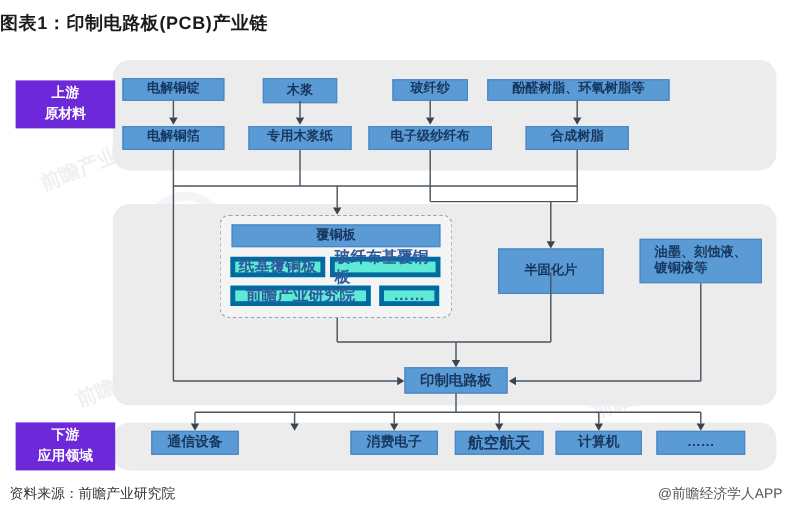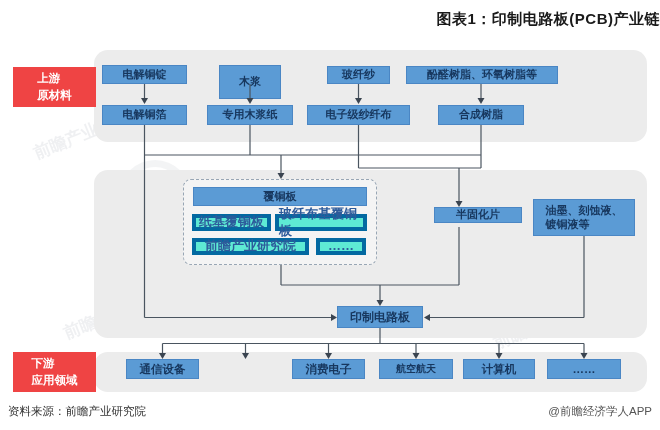--- a/index.html
+++ b/index.html
@@ -2,29 +2,29 @@
 <html><head>
 <meta charset="utf-8">
 <style>
   html,body{margin:0;padding:0;background:#fff;}
   #canvas{
     position:relative;width:660px;height:430px;overflow:hidden;
     font-family:"Liberation Sans","DejaVu Sans",sans-serif;
     background:#fff;
   }
   .title{
-    position:absolute;left:0;top:10px;width:660px;text-align:right;
+    position:absolute;left:0;top:10px;width:660px;text-align:left;
     font-size:15px;font-weight:bold;color:#1a1a1a;letter-spacing:.5px;
   }
   .panel{
     position:absolute;background:#ececec;border-radius:14px;
   }
   .side-label{
-    position:absolute;background:#ef4444;color:#fff;
-    display:flex;align-items:center;justify-content:center;text-align:left;
+    position:absolute;background:#6d28d9;color:#fff;
+    display:flex;align-items:center;justify-content:center;text-align:center;
     font-size:11.5px;font-weight:bold;line-height:1.45;white-space:pre-line;
   }
   .box{
     position:absolute;background:#5b9bd5;border:1px solid #4a86c4;
     color:#17375e;display:flex;align-items:center;justify-content:center;
     text-align:left;font-size:11px;font-weight:bold;box-sizing:border-box;
     line-height:1.25;white-space:pre-line;
   }
   .box.light{
     background:#5eead4;border:4px solid #0369a1;color:#2d5b9b;font-size:13px;
@@ -68,44 +68,44 @@
   <div class="panel" style="left:94px;top:50px;width:553px;height:92px"></div>
   <div class="panel" style="left:94px;top:170px;width:553px;height:168px"></div>
   <div class="panel" style="left:94px;top:352px;width:553px;height:40px"></div>
 
   <div class="side-label" style="left:13px;top:67px;width:83px;height:40px">上游
 原材料</div>
   <div class="side-label" style="left:13px;top:352px;width:83px;height:40px">下游
 应用领域</div>
 
   <div class="box" style="left:102px;top:65px;width:85px;height:19px">电解铜锭</div>
-  <div class="box" style="left:219px;top:65px;width:62px;height:34px">木浆</div>
+  <div class="box" style="left:219px;top:65px;width:62px;height:21px">木浆</div>
   <div class="box" style="left:327px;top:66px;width:63px;height:18px">玻纤纱</div>
   <div class="box" style="left:406px;top:66px;width:152px;height:18px">酚醛树脂、环氧树脂等</div>
 
   <div class="box" style="left:102px;top:105px;width:85px;height:20px">电解铜箔</div>
   <div class="box" style="left:207px;top:105px;width:86px;height:20px">专用木浆纸</div>
   <div class="box" style="left:307px;top:105px;width:103px;height:20px">电子级纱纤布</div>
   <div class="box" style="left:438px;top:105px;width:86px;height:20px">合成树脂</div>
 
   <div class="dashed-group" style="left:183px;top:179px;width:194px;height:86px"></div>
   <div class="box" style="left:193px;top:187px;width:174px;height:19px">覆铜板</div>
   <div class="box light" style="left:192px;top:214px;width:79px;height:17px">纸基覆铜板</div>
   <div class="box light" style="left:275px;top:214px;width:92px;height:17px">玻纤布基覆铜板</div>
   <div class="box light" style="left:192px;top:238px;width:117px;height:17px">前瞻产业研究院</div>
   <div class="box light" style="left:316px;top:238px;width:50px;height:17px">……</div>
 
-  <div class="box" style="left:434px;top:207px;width:88px;height:16px">半固化片</div>
+  <div class="box" style="left:415px;top:207px;width:88px;height:38px">半固化片</div>
   <div class="box" style="left:533px;top:199px;width:102px;height:37px">油墨、刻蚀液、
 镀铜液等</div>
   <div class="box" style="left:337px;top:306px;width:86px;height:22px;font-size:12px">印制电路板</div>
 
   <div class="box" style="left:126px;top:359px;width:73px;height:20px;font-size:11.5px">通信设备</div>
   <div class="box" style="left:292px;top:359px;width:73px;height:20px;font-size:11.5px">消费电子</div>
-  <div class="box" style="left:379px;top:359px;width:74px;height:20px;font-size:10px">航空航天</div>
+  <div class="box" style="left:379px;top:359px;width:74px;height:20px;font-size:13px">航空航天</div>
   <div class="box" style="left:463px;top:359px;width:72px;height:20px;font-size:11.5px">计算机</div>
   <div class="box" style="left:547px;top:359px;width:74px;height:20px;font-size:11.5px">……</div>
 
   <svg class="wires" width="660" height="430" viewBox="0 0 660 430">
     <g stroke="#4a5560" stroke-width="1.2" fill="none">
 
       <line x1="144.5" y1="84" x2="144.5" y2="98"></line>
       <line x1="250" y1="84" x2="250" y2="98"></line>
       <line x1="358.5" y1="84" x2="358.5" y2="98"></line>
       <line x1="481" y1="84" x2="481" y2="98"></line>

